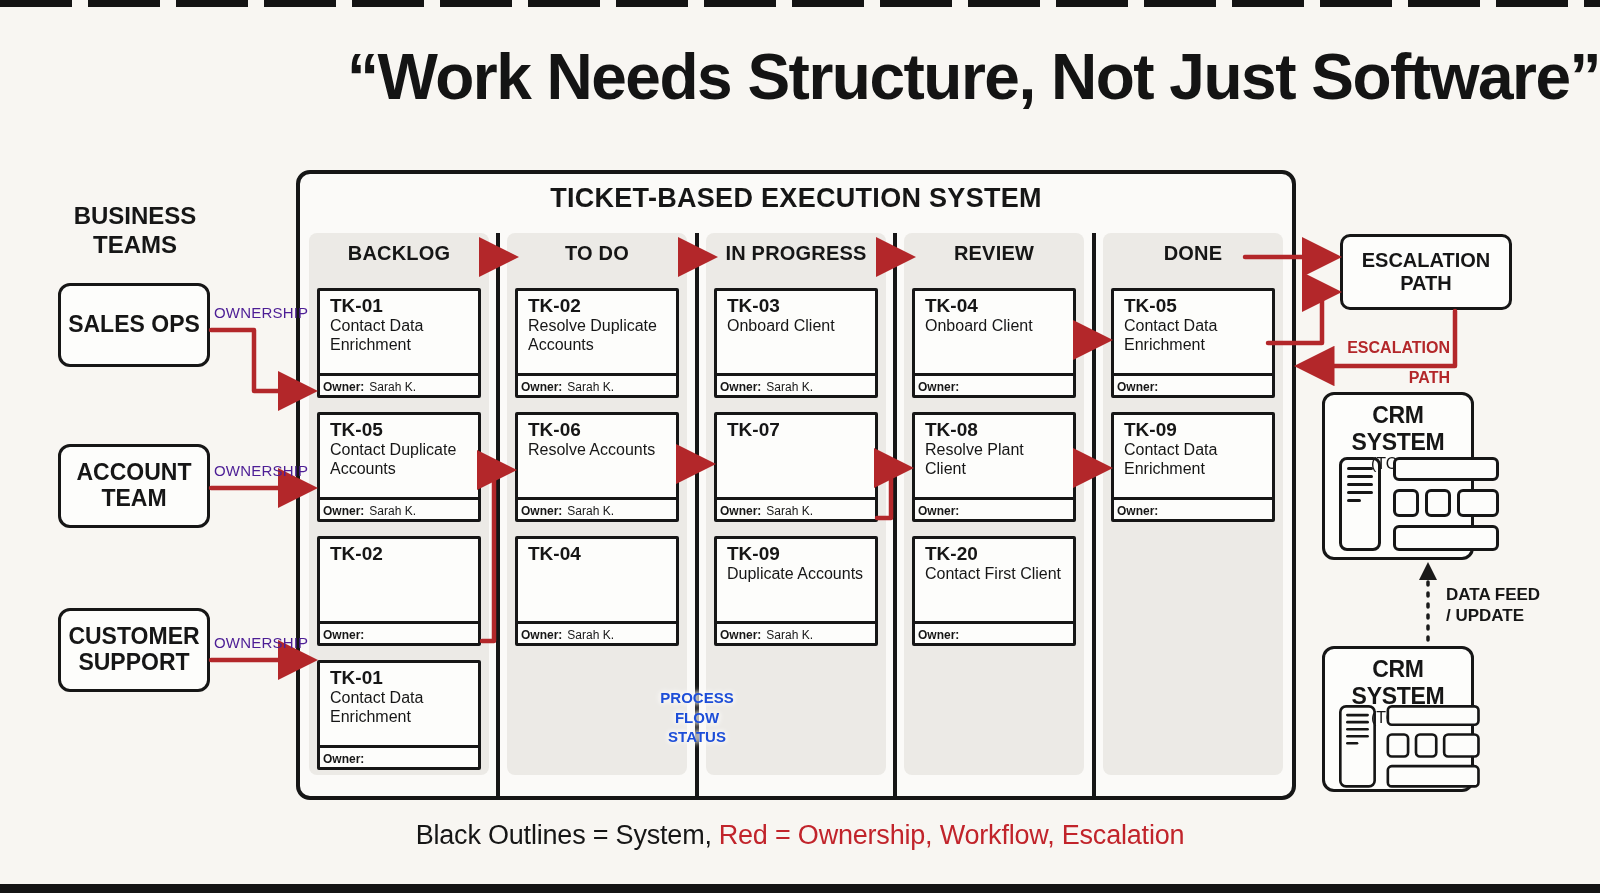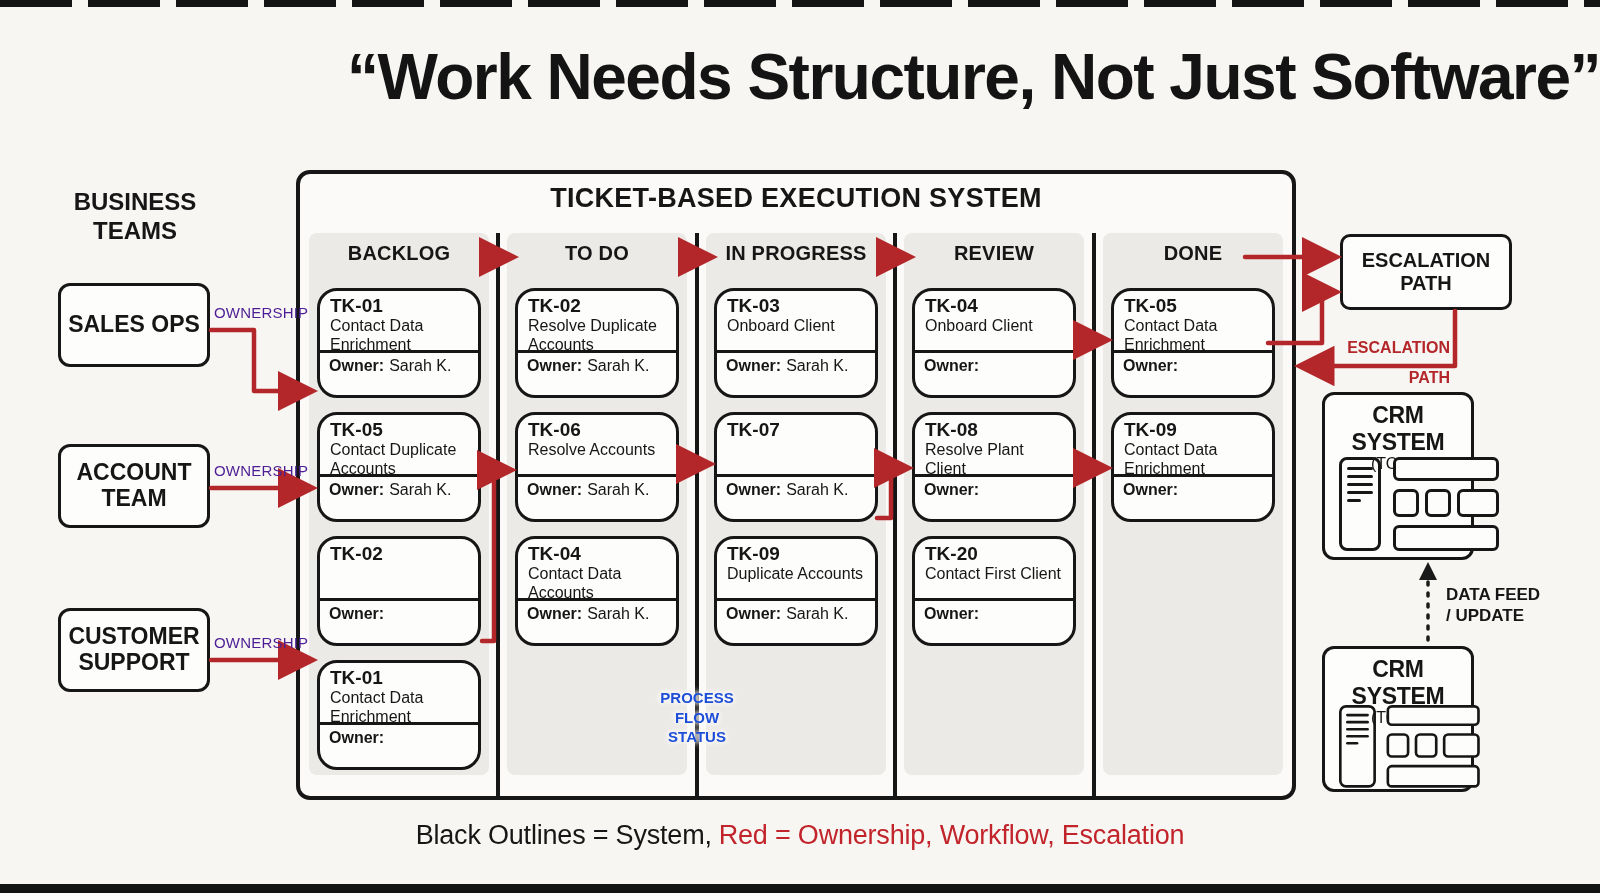--- a/index.html
+++ b/index.html
@@ -6,42 +6,42 @@
   body{width:1600px;height:893px;position:relative;overflow:hidden;
        background:#f8f6f2;font-family:"Liberation Sans",sans-serif;color:#161616}
   
   .topbar{position:absolute;top:0;left:0;right:0;height:7px;
           background:repeating-linear-gradient(90deg,#141414 0 72px,transparent 72px 88px)}
   .botbar{position:absolute;top:884px;left:0;right:0;height:9px;background:#141414}
   
   .main-title{position:absolute;top:40px;left:0;width:1600px;text-align:right;
               font-size:64px;font-weight:700;letter-spacing:-1.5px;color:#141414}
   
-  .bt-heading{position:absolute;left:50px;top:188px;width:170px;text-align:center;
+  .bt-heading{position:absolute;left:50px;top:202px;width:170px;text-align:center;
               font-size:24px;font-weight:700;line-height:1.2}
   .team{position:absolute;left:58px;width:152px;height:84px;border:3.5px solid #161616;
         border-radius:12px;background:#fdfdfb;display:flex;align-items:center;justify-content:center;
         text-align:center;font-weight:700;font-size:23px;line-height:1.12;box-sizing:border-box;padding:4px}
   .own{position:absolute;color:#4c1d95;font-weight:400;font-size:15px;letter-spacing:.2px;z-index:6}
   
   .board{position:absolute;left:296px;top:170px;width:1000px;height:630px;
          border:4.5px solid #161616;border-radius:14px;background:#fbfaf8;box-sizing:border-box}
   .board-title{position:absolute;left:296px;top:183px;width:1000px;text-align:center;
                font-size:27px;font-weight:700;letter-spacing:.3px}
   .col{position:absolute;top:233px;height:542px;width:180px;background:#eceae6;border-radius:8px;z-index:1}
   .col-h{position:absolute;top:242px;width:180px;text-align:center;font-weight:700;font-size:20px;
          letter-spacing:.2px;z-index:2}
   .vdiv{position:absolute;top:233px;height:563px;width:3.5px;background:#161616;z-index:2}
   
   .ticket{position:absolute;width:164px;height:110px;background:#fdfdfb;border:3px solid #161616;
-          border-radius:20px;box-sizing:border-box;z-index:3}
+          border-radius:2px;box-sizing:border-box;z-index:3}
   .t-id{font-weight:700;font-size:19px;padding:4px 10px 0}
   .t-desc{font-size:16px;line-height:1.16;padding:0 10px}
-  .t-owner{position:absolute;left:0;right:0;bottom:0;height:45px;border-top:3px solid #161616;
-           font-size:16px;padding:4px 9px;box-sizing:border-box;white-space:nowrap;overflow:hidden}
+  .t-owner{position:absolute;left:0;right:0;bottom:0;height:22px;border-top:3px solid #161616;
+           font-size:12px;padding:4px 3px;box-sizing:border-box;white-space:nowrap;overflow:hidden}
   .t-owner .ol{font-weight:700;margin-right:5px}
   .flow-label{position:absolute;left:645px;top:688px;width:104px;text-align:center;color:#1d4ed8;
               font-weight:700;font-size:15px;line-height:1.3;z-index:5;
               text-shadow:0 0 4px #fbfaf8,0 0 6px #fbfaf8,0 0 8px #fbfaf8}
   
   .esc-box{position:absolute;left:1340px;top:234px;width:172px;height:76px;border:3.5px solid #161616;
            border-radius:10px;background:#fdfdfb;display:flex;align-items:center;justify-content:center;
            text-align:center;font-weight:700;font-size:20px;line-height:1.15;box-sizing:border-box}
   .esc-lbl{position:absolute;left:1334px;top:339px;width:116px;text-align:right;color:#b3272a;
            font-weight:700;font-size:16px;line-height:18px;z-index:6}
@@ -135,21 +135,20 @@
   <div class="t-desc">Resolve Duplicate Accounts</div>
   <div class="t-owner"><span class="ol">Owner:</span><span>Sarah K.</span></div>
 </div>
 <div class="ticket" style="left:515px;top:412px">
   <div class="t-id">TK-06</div>
   <div class="t-desc">Resolve Accounts</div>
   <div class="t-owner"><span class="ol">Owner:</span><span>Sarah K.</span></div>
 </div>
 <div class="ticket" style="left:515px;top:536px">
   <div class="t-id">TK-04</div>
-  <div class="t-desc">Contact Data Accounts</div>
   <div class="t-owner"><span class="ol">Owner:</span><span>Sarah K.</span></div>
 </div>
 
 <div class="ticket" style="left:714px;top:288px">
   <div class="t-id">TK-03</div>
   <div class="t-desc">Onboard Client</div>
   <div class="t-owner"><span class="ol">Owner:</span><span>Sarah K.</span></div>
 </div>
 <div class="ticket" style="left:714px;top:412px">
   <div class="t-id">TK-07</div>

